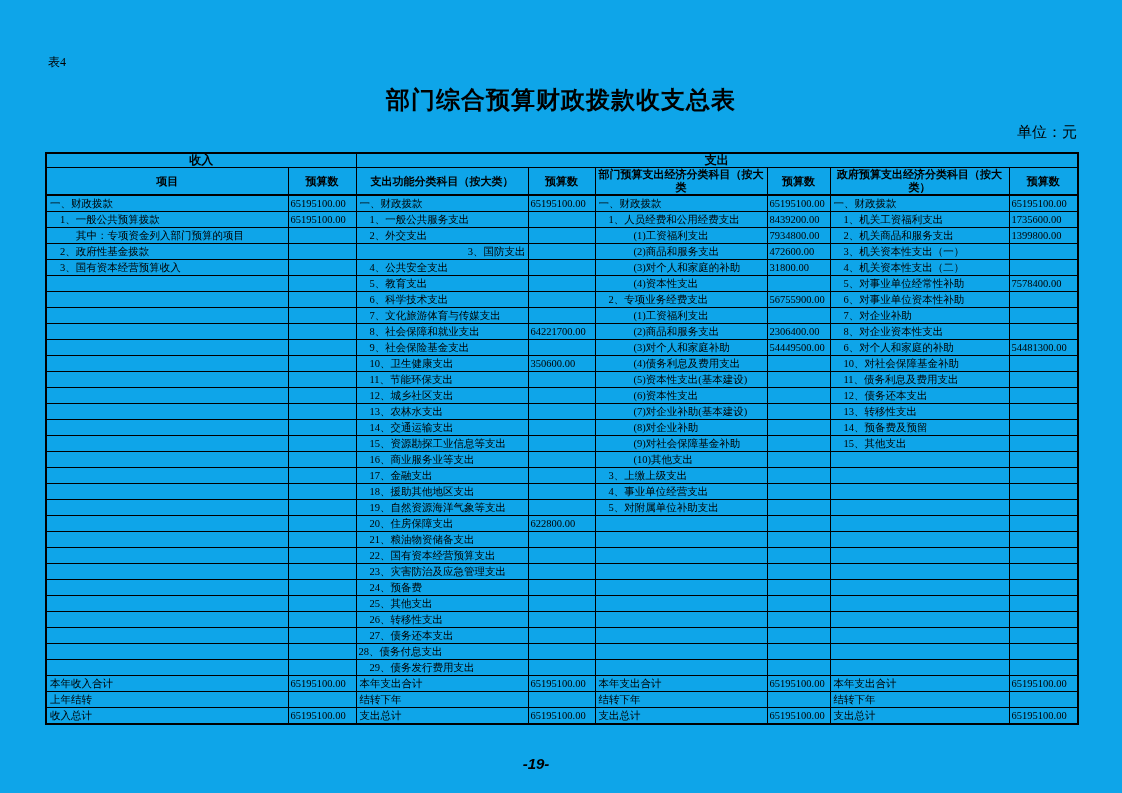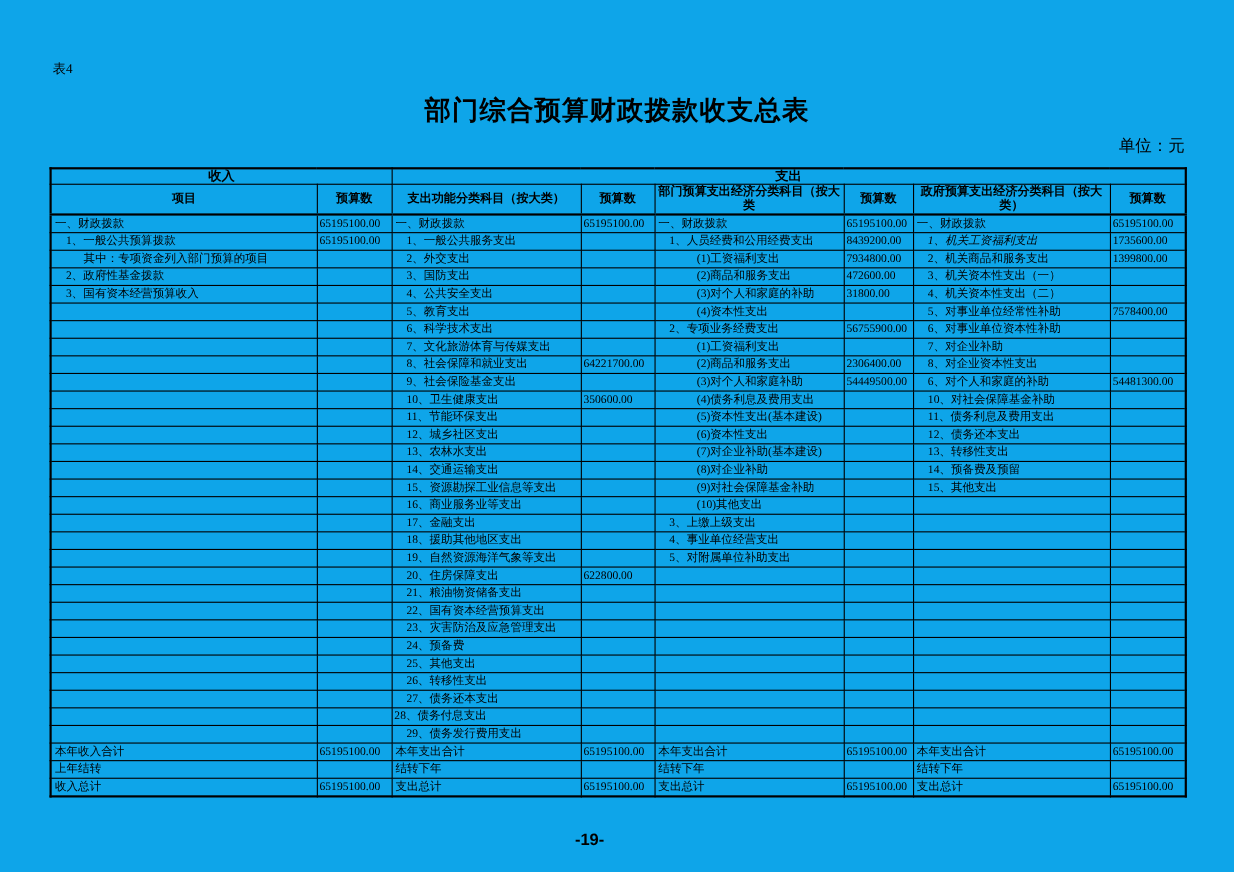--- a/index.html
+++ b/index.html
@@ -40,21 +40,21 @@
     height:26px; text-align:center; vertical-align:middle;
     font-weight:bold; font-size:11px; line-height:1.15; white-space:normal;
     font-family:"Liberation Sans","DejaVu Sans",sans-serif;
     border-bottom:2px solid #000;
   }
   td.lbl { text-align:left; }
   td.val { text-align:left; padding-left:3px; }
   .page-number {
     position:absolute; left:0; top:755px; width:1072px; text-align:center;
     font-family:"Liberation Sans","DejaVu Sans",sans-serif;
-    font-weight:bold; font-size:15px;
+    font-weight:bold; font-size:15px;font-style:italic;
   }
 </style>
 </head>
 <body>
 
 <div class="page">
 
   <div class="sheet-label">表4</div>
 
   <h1 class="title">部门综合预算财政拨款收支总表</h1>
@@ -99,37 +99,37 @@
           <td class="lbl" style="padding-left: 3px;">一、财政拨款</td>
           <td class="val">65195100.00</td>
         </tr>
         <tr>
           <td class="lbl" style="padding-left: 13px;">1、一般公共预算拨款</td>
           <td class="val">65195100.00</td>
           <td class="lbl" style="padding-left: 13px;">1、一般公共服务支出</td>
           <td class="val"></td>
           <td class="lbl" style="padding-left: 13px;">1、人员经费和公用经费支出</td>
           <td class="val">8439200.00</td>
-          <td class="lbl" style="padding-left: 13px; font-style: italic;">1、机关工资福利支出</td>
+          <td class="lbl" style="padding-left: 13px;">1、机关工资福利支出</td>
           <td class="val">1735600.00</td>
         </tr>
         <tr>
           <td class="lbl" style="padding-left: 29px;">其中：专项资金列入部门预算的项目</td>
           <td class="val"></td>
           <td class="lbl" style="padding-left: 13px;">2、外交支出</td>
           <td class="val"></td>
           <td class="lbl" style="padding-left: 38px;">(1)工资福利支出</td>
           <td class="val">7934800.00</td>
           <td class="lbl" style="padding-left: 13px;">2、机关商品和服务支出</td>
           <td class="val">1399800.00</td>
         </tr>
         <tr>
           <td class="lbl" style="padding-left: 13px;">2、政府性基金拨款</td>
           <td class="val"></td>
-          <td class="lbl" style="padding-left: 13px;">3、国防支出</td>
+          <td class="lbl" style="padding-left: 13px; text-align: right;">3、国防支出</td>
           <td class="val"></td>
           <td class="lbl" style="padding-left: 38px;">(2)商品和服务支出</td>
           <td class="val">472600.00</td>
           <td class="lbl" style="padding-left: 13px;">3、机关资本性支出（一）</td>
           <td class="val"></td>
         </tr>
         <tr>
           <td class="lbl" style="padding-left: 13px;">3、国有资本经营预算收入</td>
           <td class="val"></td>
           <td class="lbl" style="padding-left: 13px;">4、公共安全支出</td>

